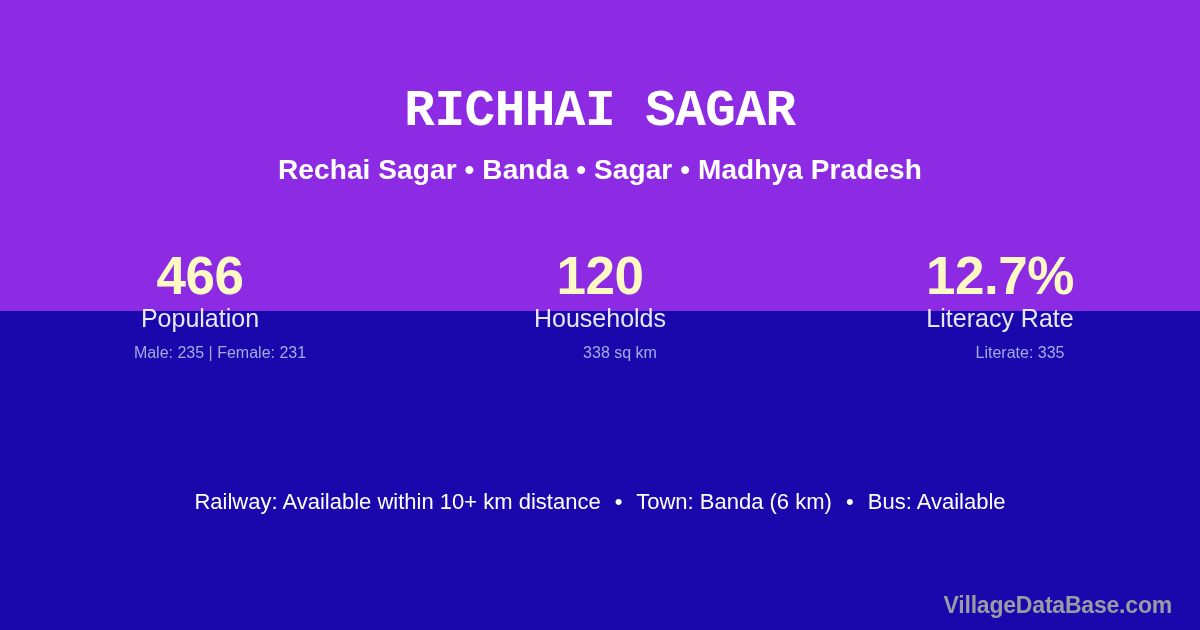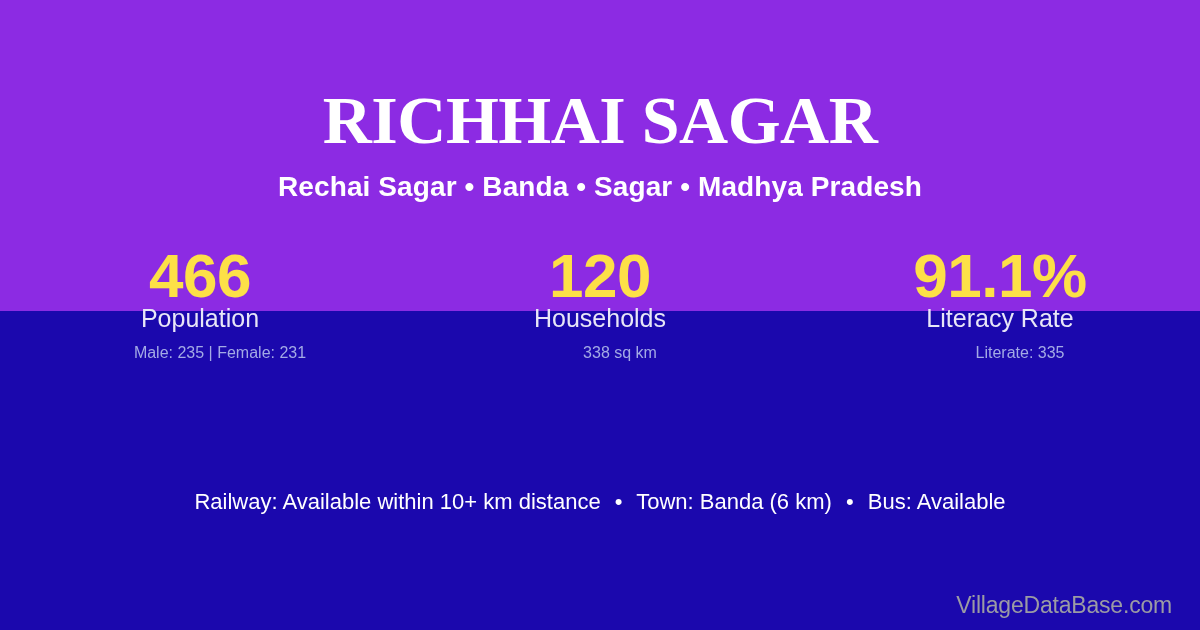--- a/index.html
+++ b/index.html
@@ -38,26 +38,26 @@
     position: absolute;
     left: 0;
     top: 0;
     width: 1200px;
     text-align: center;
   }
 
   .village-title {
     margin: 0;
     padding-top: 86px;
-    font-size: 68px;
+    font-size: 51px;
     line-height: 1.0;
     font-weight: 700;
     letter-spacing: -0.5px;
     color: #ffffff;
-    font-family: Liberation Serif, serif;
+    font-family: Liberation Mono, monospace;
     white-space: nowrap;
   }
 
   .village-subtitle {
     margin: 0;
     padding-top: 19px;
     font-size: 28px;
     line-height: 1.0;
     font-weight: 700;
     color: #ffffff;
@@ -74,24 +74,24 @@
     display: flex;
   }
 
   .stat-col {
     flex: 1 1 33.3333%;
     text-align: center;
   }
 
   .stat-value {
     display: block;
-    font-size: 62px;
+    font-size: 53px;
     line-height: 56px;
     font-weight: 700;
-    color: #fde047;
+    color: #fef9c3;
     letter-spacing: -0.5px;
     height: 56px;
   }
 
   .stat-label {
     display: block;
     font-size: 25px;
     line-height: 29px;
     font-weight: 400;
     color: #e8e6f7;
@@ -126,21 +126,21 @@
     color: #ffffff;
   }
 
   
   .brand {
     position: absolute;
     right: 28px;
     bottom: 10px;
     font-size: 23px;
     line-height: 30px;
-    font-weight: 400;
+    font-weight: 700;
     color: #9b9ba4;
     letter-spacing: -0.2px;
   }
 </style>
 </head>
 <body>
 
 <div class="card">
 
   <div class="purple-band"></div>
@@ -158,21 +158,21 @@
       <span class="stat-sub">Male: 235 | Female: 231</span>
     </div>
 
     <div class="stat-col">
       <span class="stat-value">120</span>
       <span class="stat-label">Households</span>
       <span class="stat-sub">338 sq km</span>
     </div>
 
     <div class="stat-col">
-      <span class="stat-value">91.1%</span>
+      <span class="stat-value">12.7%</span>
       <span class="stat-label">Literacy Rate</span>
       <span class="stat-sub">Literate: 335</span>
     </div>
 
   </div>
 
   <div class="info-line">
     <span>Railway: Available within 10+ km distance</span>
     <span class="sep">•</span>
     <span>Town: Banda (6 km)</span>

